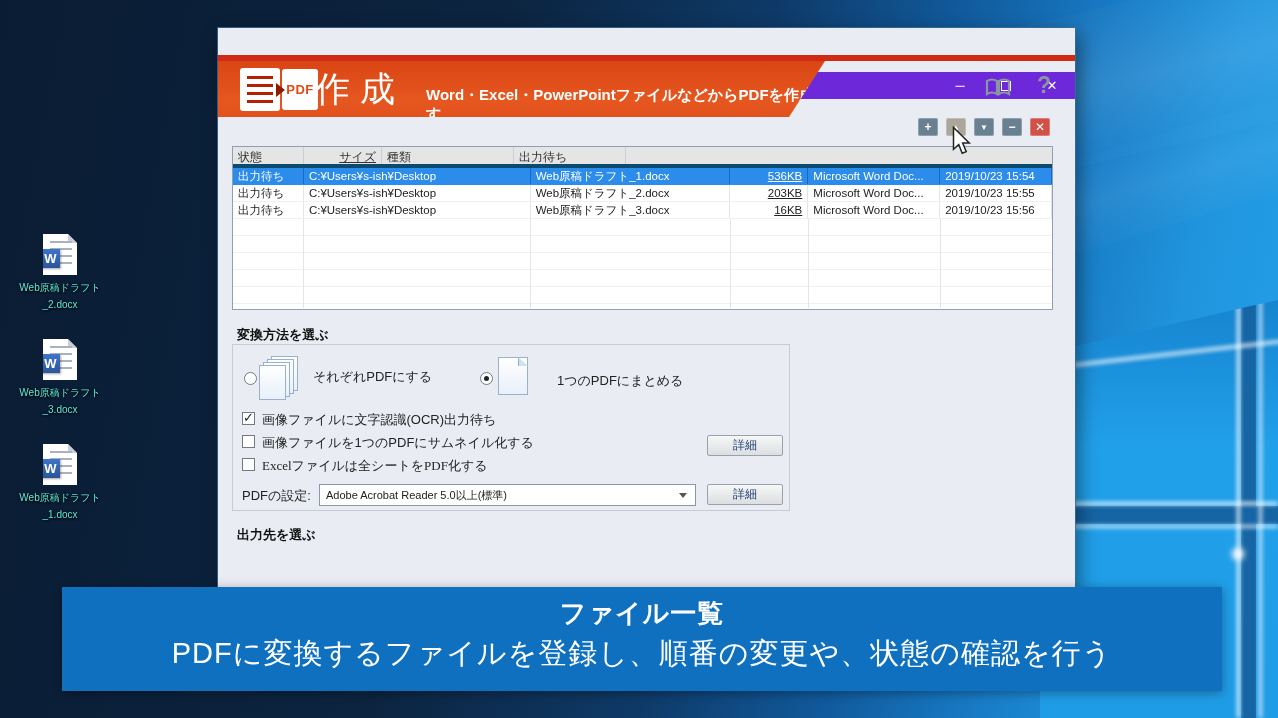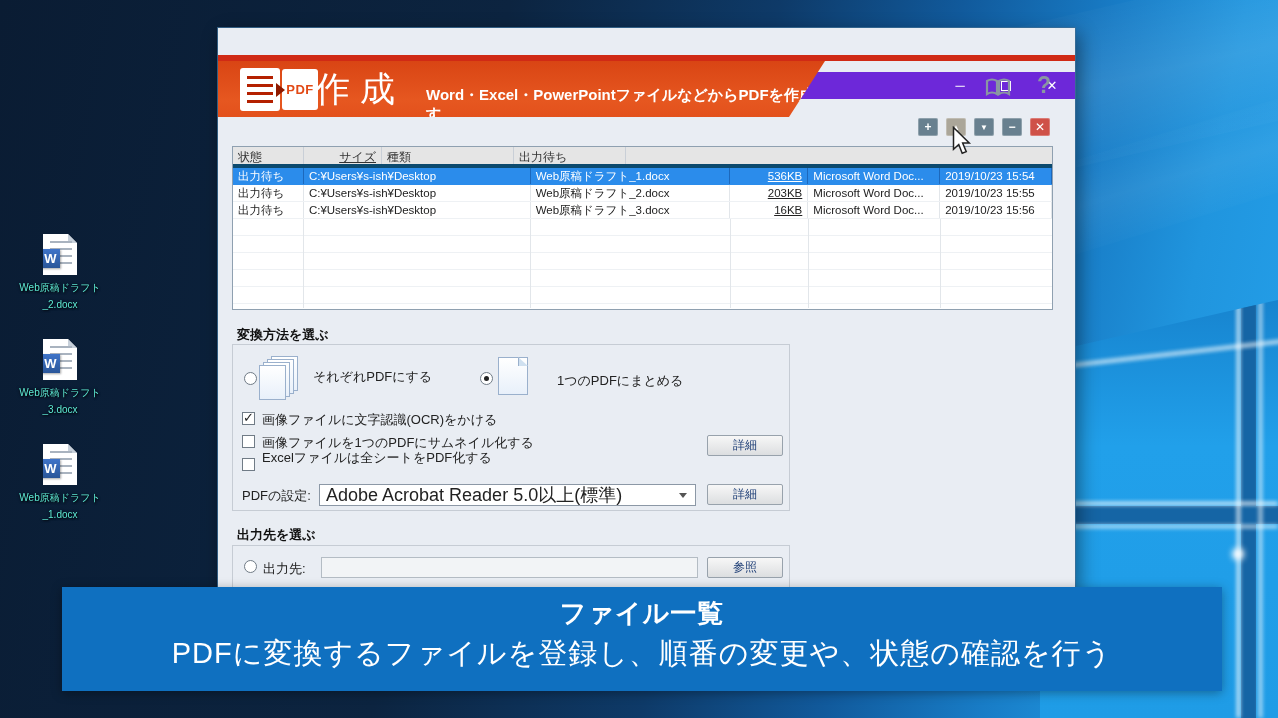--- a/index.html
+++ b/index.html
@@ -114,21 +114,21 @@
   .pages-icon i:nth-child(1){ left:12px; top:0; } .pages-icon i:nth-child(2){ left:8px; top:3px; }
   .pages-icon i:nth-child(3){ left:4px; top:6px; } .pages-icon i:nth-child(4){ left:0; top:9px; }
   .page-icon { position:absolute; left:265px; top:12px; width:30px; height:38px; background:linear-gradient(180deg,#fff,#e8f0fa);
     border:1px solid #9ab0cc; }
   .page-icon::after { content:""; position:absolute; right:-1px; top:-1px; width:9px; height:9px; background:#cfe0f0;
     clip-path:polygon(0 0, 100% 100%, 0 100%); border-left:1px solid #9ab0cc; }
 
   .dlg-btn { position:absolute; left:474px; width:76px; height:21px; background:linear-gradient(180deg,#f7f7f7,#dcdee0);
     border:1px solid #98a2ac; border-radius:2px; color:#1f3f77; font-size:12px; display:flex; align-items:center; justify-content:center; }
   .dropdown { position:absolute; left:86px; top:139px; width:377px; height:22px; background:#fff; border:1px solid #8c98a6;
-    font-size:18px; color:#222; line-height:20px; padding:0 36px 0 6px; white-space:nowrap; overflow:hidden; }
+    font-size:11px; color:#222; line-height:20px; padding:0 36px 0 6px; white-space:nowrap; overflow:hidden; }
   .dropdown::after { content:""; position:absolute; right:8px; top:8px; border-left:4px solid transparent;
     border-right:4px solid transparent; border-top:5px solid #555; }
   .path-input { position:absolute; left:88px; top:11px; width:377px; height:21px; background:#f2f4f6;
     border:1px solid #b4bcc4; font-size:12px; padding:0 5px; color:#222; }
 
   
   .caption { position:absolute; left:62px; top:587px; width:1160px; height:104px; background:#0f70c0;
     color:#fff; text-align:center; z-index:30; box-shadow:0 2px 10px rgba(0,0,0,.35); }
   .caption-title { margin-top:9px; font-size:26px; font-weight:bold; letter-spacing:1px; }
   .caption-desc { margin-top:3px; font-size:29px; font-weight:500; letter-spacing:1px; }
@@ -275,41 +275,35 @@
         <i></i>
         <i></i>
         <i></i>
       </div>
     <div class="opt-label" style="left:72px; top:23px;margin-left:8px;">それぞれPDFにする</div>
     <div class="radio on" style="left:247px; top:27px;"></div>
     <div class="page-icon"></div>
     <div class="opt-label" style="left:324px; top:27px;">1つのPDFにまとめる</div>
 
     <div class="checkbox on" style="top:67px;"></div>
-    <div class="opt-label" style="left:29px; top:66px;">画像ファイルに文字認識(OCR)をかける</div>
+    <div class="opt-label" style="left:29px; top:66px;">画像ファイルに文字認識(OCR)出力待ち</div>
 
     <div class="checkbox" style="top:90px;"></div>
     <div class="opt-label" style="left:29px; top:89px;">画像ファイルを1つのPDFにサムネイル化する</div>
     <div class="dlg-btn" style="top:90px;">詳細</div>
 
     <div class="checkbox" style="top:113px;"></div>
-    <div class="opt-label" style="left:29px; top:104px;">Excelファイルは全シートをPDF化する</div>
+    <div class="opt-label" style="left:29px; top:112px;font-family:Liberation Serif, serif;">Excelファイルは全シートをPDF化する</div>
 
     <div class="opt-label" style="left:9px; top:142px;">PDFの設定:</div>
     <div class="dropdown">Adobe Acrobat Reader 5.0以上(標準)</div>
     <div class="dlg-btn" style="top:139px;">詳細</div>
   </div>
 
   <div class="section-title st-out">出力先を選ぶ</div>
-  <div class="group g-out">
-    <div class="radio" style="left:11px; top:14px;"></div>
-    <div class="opt-label" style="left:30px; top:14px;">出力先:</div>
-    <input class="path-input" readonly="" value="" style="">
-    <div class="dlg-btn" style="top:11px;">参照</div>
-  </div>
 </div>
 
 <div class="caption">
   <div class="caption-title">ファイル一覧</div>
   <div class="caption-desc">PDFに変換するファイルを登録し、順番の変更や、状態の確認を行う</div>
 </div>
 
 <svg class="cursor" width="22" height="30" viewBox="0 0 13 20">
   <path d="M1.5 1 L1.5 15.5 L5 12.3 L7.3 18.2 L10 17.1 L7.6 11.3 L12 11.3 Z" fill="#fff" stroke="#222" stroke-width="1"></path>
 </svg>

